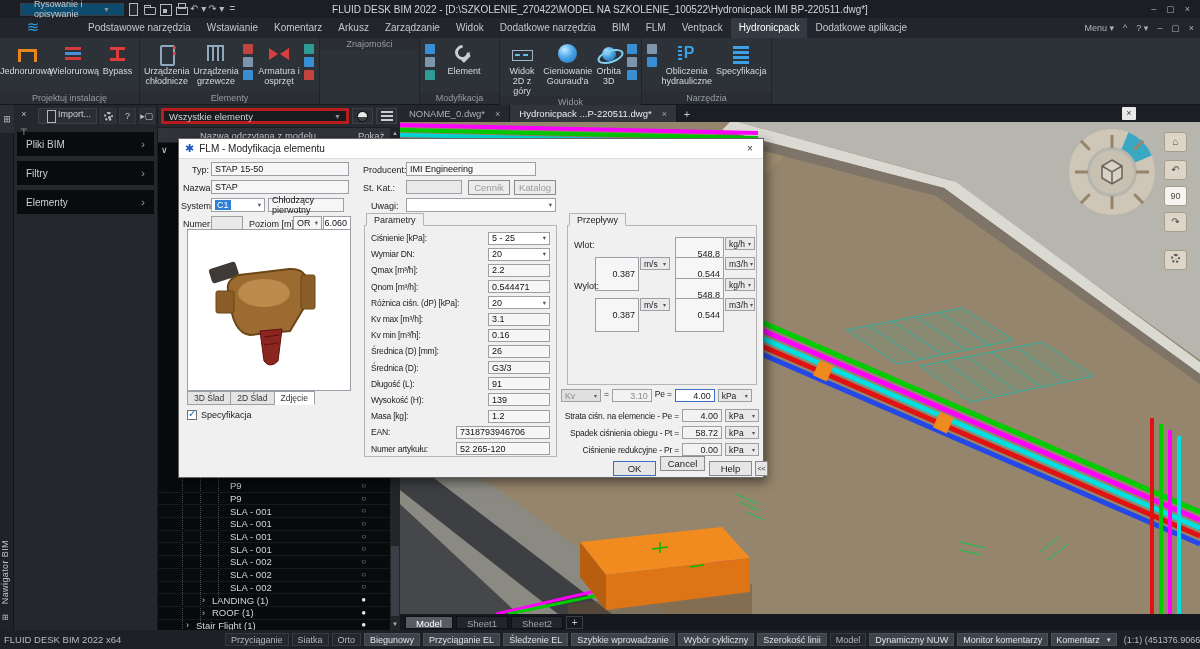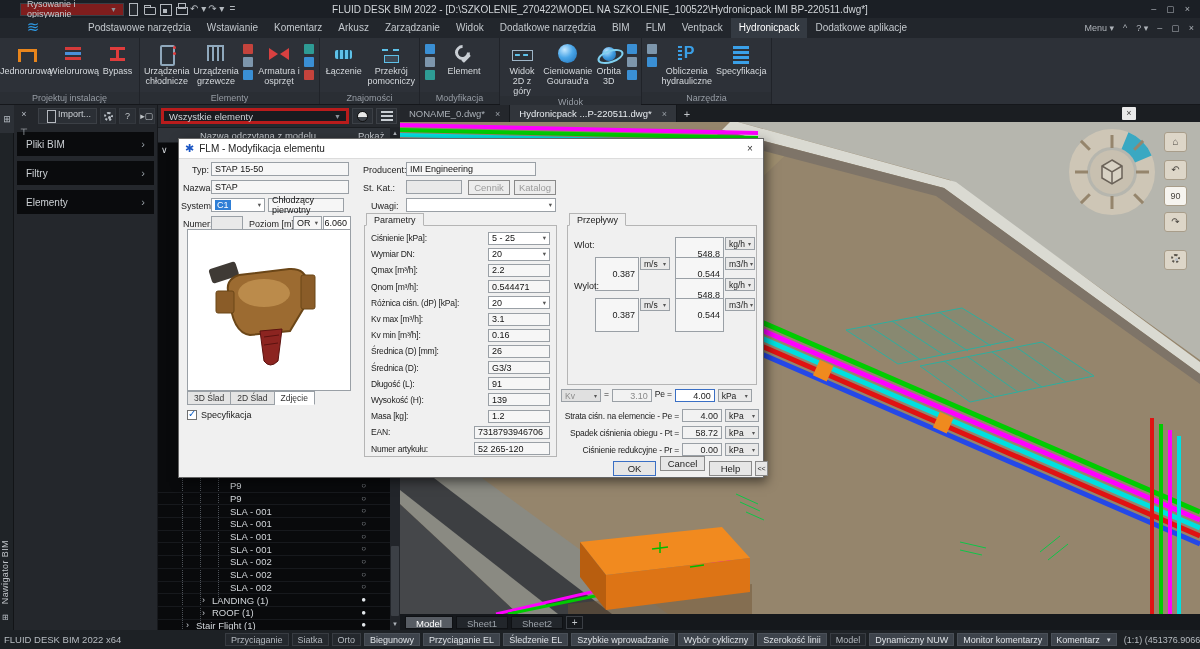--- a/index.html
+++ b/index.html
@@ -1,21 +1,21 @@
 <!DOCTYPE html>
 <html><head>
 <meta charset="utf-8">
 <style>
 *{box-sizing:border-box;margin:0;padding:0}
 body{margin:0;background:#111;font-family:"Liberation Sans",sans-serif}
 .app{position:relative;width:1200px;height:649px;background:#22262b;color:#cfd3d7;font-size:10px;overflow:hidden}
 
 
 .titlebar{position:absolute;left:0;top:0;width:100%;height:18px;background:#1b1f25;display:flex;align-items:center;padding:0 4px;gap:2px}
-.ws-combo{height:13px;margin-left:16px;width:104px;background:#7f1d1d;border:1px solid #3a3e45;display:flex;align-items:center;padding:0 6px;font-size:9px;color:#c6cace}
+.ws-combo{height:13px;margin-left:16px;width:104px;background:#0c4a6e;border:1px solid #3a3e45;display:flex;align-items:center;padding:0 13px;font-size:9px;color:#c6cace}
 .ws-combo .arr{margin-left:auto;font-size:7px;color:#8d939a}
 .qic{width:14px;height:14px;position:relative;opacity:.9}
 .qic-new::before{content:"";position:absolute;left:3px;top:1px;width:7px;height:11px;border:1px solid #c4c9cf;background:#262a30}
 .qic-open::before{content:"";position:absolute;left:2px;top:5px;width:10px;height:6px;border:1px solid #c4c9cf;border-radius:1px}
 .qic-open::after{content:"";position:absolute;left:2px;top:3px;width:5px;height:2px;border:1px solid #c4c9cf;border-bottom:none}
 .qic-save::before{content:"";position:absolute;left:2px;top:2px;width:10px;height:10px;border:1px solid #c4c9cf}
 .qic-save::after{content:"";position:absolute;left:5px;top:7px;width:4px;height:4px;background:#c4c9cf}
 .qic-print::before{content:"";position:absolute;left:2px;top:5px;width:10px;height:6px;border:1px solid #c4c9cf}
 .qic-print::after{content:"";position:absolute;left:4px;top:1px;width:6px;height:4px;border:1px solid #c4c9cf}
 .qic-glyph{width:auto;min-width:12px;color:#c4c9cf;font-size:10px;line-height:14px;text-align:center}
@@ -151,21 +151,21 @@
 .cb{width:10px;height:10px;border:1px solid #707070;background:#fff;position:relative}
 .cb::after{content:"✓";position:absolute;left:0;top:-3px;color:#1464c8;font-size:10px}
 .tabhdr{position:absolute;height:13px;line-height:12px;padding:0 7px;background:#f0f0f0;border:1px solid #b5b5b5;border-bottom:1px solid #f0f0f0;font-size:9px;color:#222;z-index:2}
 .tabbox{position:absolute;border:1px solid #b5b5b5;background:#f0f0f0}
 .pbody{padding-top:4px}
 .prow{display:flex;align-items:center;height:16.2px;padding:0 6px}
 .plabel{flex:1;font-size:8.5px;letter-spacing:-.2px;color:#222;white-space:nowrap}
 .pctrl{height:13px;border:1px solid #9aa0a6;display:flex;align-items:center;padding:0 3px;font-size:9px;color:#111;width:62px;background:#f6f6f6}
 .pctrl.select{background:#fff}
 .pctrl.select::after{content:"▾";margin-left:auto;font-size:6.5px;color:#555}
-.pctrl.wide{width:76px}
+.pctrl.wide{width:94px}
 .flowbox .fl{position:absolute;font-size:9px;color:#222}
 .fval{position:absolute;height:13px;border:1px solid #9aa0a6;background:#f6f6f6;display:flex;align-items:center;justify-content:flex-end;padding:16px 3px;font-size:9px}
 .funit{position:absolute;height:13px;border:1px solid #9aa0a6;background:#e9e9e9;display:flex;align-items:center;padding:0 3px;font-size:8.5px;color:#222}
 .funit::after{content:"▾";margin-left:auto;font-size:6px;color:#555;padding-left:2px}
 .results{position:absolute;left:382px;top:250px;width:198px}
 .rrow{display:flex;align-items:center;height:17px;gap:3px}
 .rlabelr{flex:1;text-align:right;font-size:8.5px;letter-spacing:-.2px;color:#222;white-space:nowrap}
 .rval{width:40px;height:13px;border:1px solid #9aa0a6;background:#f2f2f2;display:flex;align-items:center;justify-content:flex-end;padding:0 3px;font-size:9px;flex:none}
 .runit{width:34px;height:13px;border:1px solid #9aa0a6;background:#e9e9e9;display:flex;align-items:center;padding:0 3px;font-size:8.5px;flex:none}
 .runit::after{content:"▾";margin-left:auto;font-size:6px;color:#555}
@@ -271,30 +271,20 @@
           </div>
         <div class="ministack">
             <span class="mini teal"></span>
             <span class="mini blue"></span>
             <span class="mini red"></span>
           </div>
       </div>
       <div class="rlabel">Elementy</div>
     </div>
     <div class="rgroup" style="width:100px">
-      <div class="rbtns">
-        <div class="rbtn" style="width:44px">
-            <span class="ric ic-laczenie"></span>
-            <span class="lab">Łączenie</span>
-          </div>
-        <div class="rbtn" style="width:52px">
-            <span class="ric ic-przekroj"></span>
-            <span class="lab">Przekrój pomocniczy</span>
-          </div>
-      </div>
       <div class="rlabel">Znajomości</div>
     </div>
     <div class="rgroup" style="width:80px">
       <div class="rbtns">
         <div class="ministack">
             <span class="mini blue"></span>
             <span class="mini steel"></span>
             <span class="mini teal"></span>
           </div>
         <div class="rbtn" style="width:50px">

